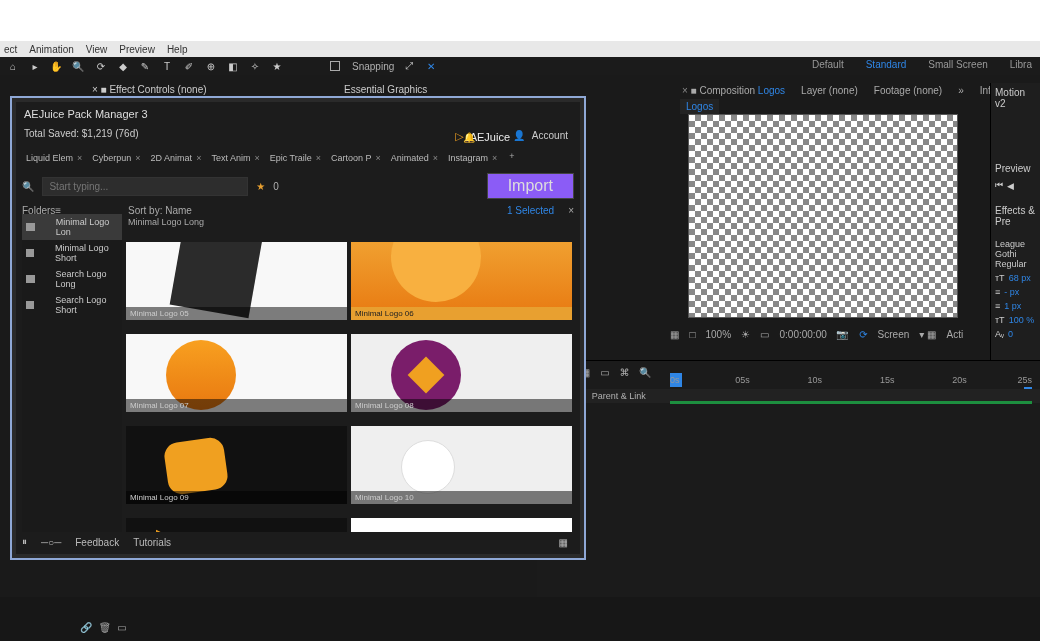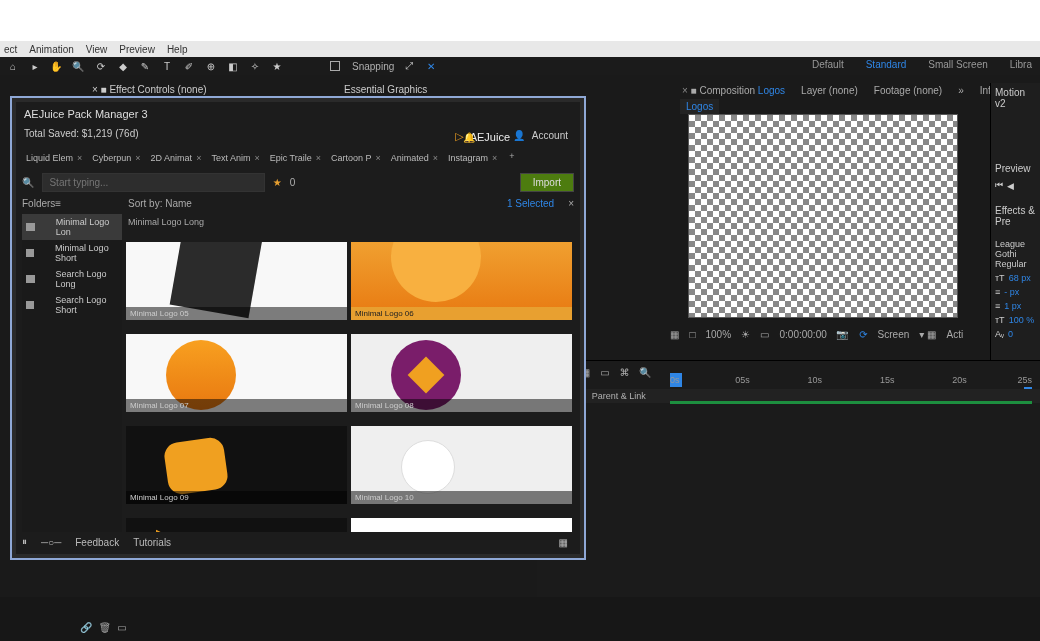--- a/index.html
+++ b/index.html
@@ -41,21 +41,21 @@
 .ae-brand { position:absolute; right:70px; top:28px; display:flex; align-items:center; gap:6px; color:#eee; font-size:11px; }
 .ae-bell { position:absolute; right:104px; top:30px; color:#ccc; }
 .ae-acct { position:absolute; right:12px; top:28px; display:flex; align-items:center; gap:6px; font-size:10px; color:#ccc; }
 .ae-tabs { display:flex; gap:2px; padding:4px 6px; font-size:9px; color:#bbb; flex-wrap:nowrap; overflow:hidden; }
 .ae-tab { padding:2px 4px; white-space:nowrap; }
 .ae-tab .x { margin-left:4px; color:#888; }
 .ae-add { padding:0 6px; color:#aaa; }
 .ae-bar { display:flex; align-items:center; padding:4px 6px; gap:8px; }
 .ae-search { flex:1; background:#2d2d2d; color:#999; padding:3px 6px; font-size:10px; border:1px solid #333; }
 .ae-star { color:#e8a030; }
-.import-btn { background:#4d7c0f; padding:3px 12px; font-size:10px; color:#ddd; border:1px solid #444; }
+.import-btn { background:#8b5cf6; padding:3px 20px; font-size:16px; color:#ddd; border:1px solid #444; }
 .ae-bar2 { display:flex; align-items:center; padding:2px 6px; gap:6px; font-size:10px; color:#aaa; }
 .ae-bar2 .left { width:100px; display:flex; align-items:center; }
 .ae-sel { margin-left:auto; color:#2f86e6; }
 .ae-body { position:absolute; left:6px; right:6px; top:112px; bottom:22px; display:flex; gap:2px; }
 .ae-folders { width:100px; background:#1a1a1a; }
 .ae-folder { display:flex; align-items:center; gap:21px; padding:3px 4px; font-size:9px; color:#ccc; }
 .ae-folder.sel { background:#3a3a3a; }
 .f-icon { width:10px; height:8px; background:#999; }
 .ae-grid-wrap { flex:1; display:flex; flex-direction:column; }
 .ae-grid-hdr { font-size:9px; padding:3px 4px; color:#aaa; }

